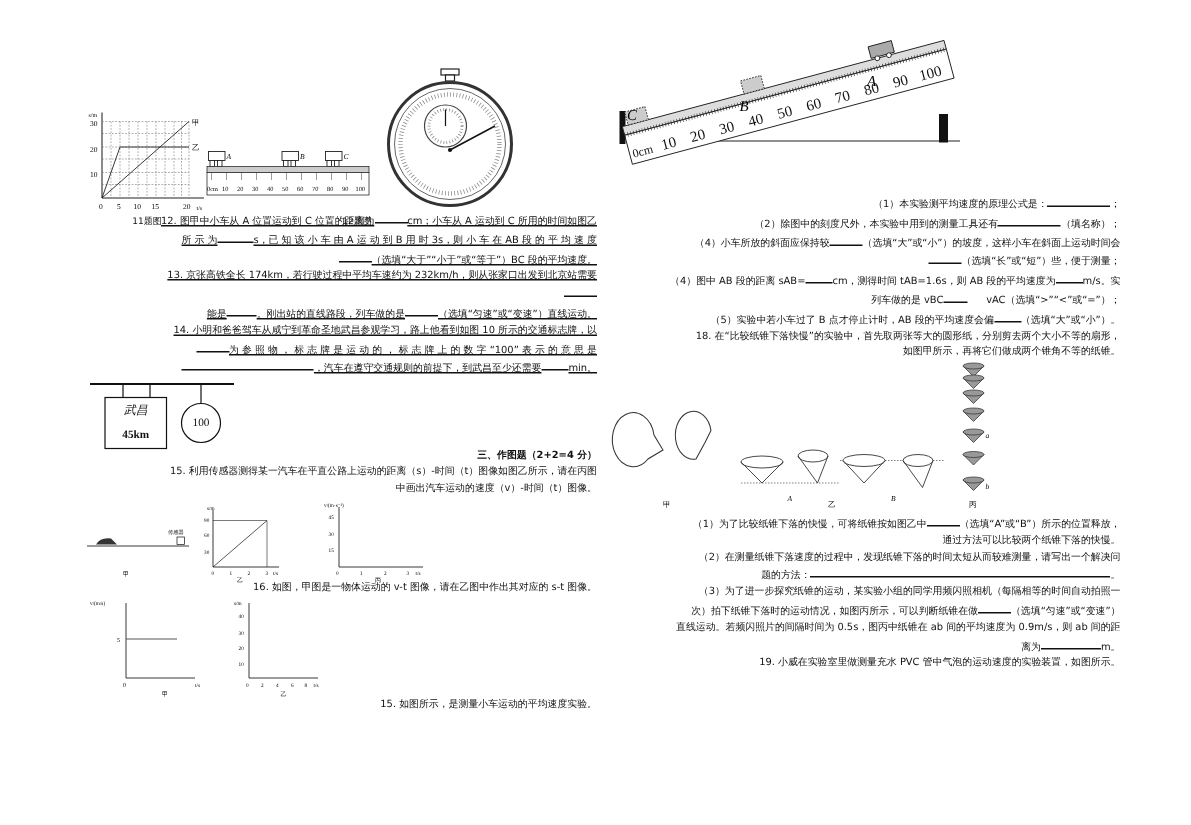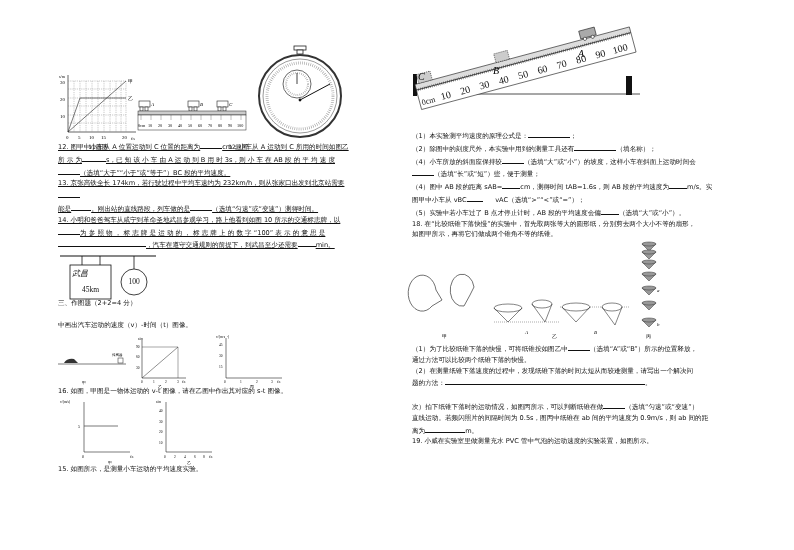--- a/index.html
+++ b/index.html
@@ -1,23 +1,23 @@
 <!DOCTYPE html>
 <html><head>
 <meta charset="utf-8">
 <style>
   html,body{margin:0;padding:0;background:#fff;}
   body{width:794px;height:550px;position:relative;overflow:hidden;font-family:"DejaVu Sans","Liberation Sans",sans-serif;color:#111;}
   .page{position:absolute;left:0;top:0;width:794px;height:550px;}
   .col{position:absolute;font-size:6.6px;line-height:10.8px;}
   .col-left{left:58px;top:140px;width:340px;text-decoration:underline;}
   .col-right{left:412px;top:129px;width:335px;}
-  p{margin:0;}
+  p{margin:0;text-align:right;}
   .blank{display:inline-block;border-bottom:0.8px solid #111;height:8px;vertical-align:baseline;}
-  .sec{font-weight:normal;}
+  .sec{font-weight:bold;}
   .cap{position:absolute;font-size:6px;text-align:center;}
   svg{position:absolute;overflow:visible;}
   svg text{font-family:"Liberation Serif","DejaVu Serif",serif;}
 </style>
 </head>
 <body>
 
 <div class="page">
 
   <svg style="left:58px;top:72px;" width="80" height="70" viewBox="0 0 80 70">
@@ -153,45 +153,45 @@
 
   <div class="col col-left">
     <p>
       <span>12. 图甲中小车从 A 位置运动到 C 位置的距离为</span><span class="blank" style="width:22px"></span><span>cm；小车从 A 运动到 C 所用的时间如图乙</span><br>
       <span>所 示 为</span><span class="blank" style="width:24px"></span><span>s，已 知 该 小 车 由 A 运 动 到 B 用 时 3s，则 小 车 在 AB 段 的 平 均 速 度</span><br>
       <span class="blank" style="width:22px"></span><span>（选填“大于”“小于”或“等于”）BC 段的平均速度。</span>
     </p>
     <p>
       <span>13. 京张高铁全长 174km，若行驶过程中平均车速约为 232km/h，则从张家口出发到北京站需要</span><br>
       <span class="blank" style="width:22px"></span><br>
-      <span>能是</span><span class="blank" style="width:20px"></span><span>。刚出站的直线路段，列车做的是</span><span class="blank" style="width:22px"></span><span>（选填“匀速”或“变速”）测得时间。</span>
+      <span>能是</span><span class="blank" style="width:20px"></span><span>。刚出站的直线路段，列车做的是</span><span class="blank" style="width:22px"></span><span>（选填“匀速”或“变速”）直线运动。</span>
     </p>
     <p>
       <span>14. 小明和爸爸驾车从咸宁到革命圣地武昌参观学习，路上他看到如图 10 所示的交通标志牌，以</span><br>
       <span class="blank" style="width:22px"></span><span>为 参 照 物 ， 标 志 牌 是 运 动 的 ， 标 志 牌 上 的 数 字 “100” 表 示 的 意 思 是</span><br>
       <span class="blank" style="width:88px"></span><span>，汽车在遵守交通规则的前提下，到武昌至少还需要</span><span class="blank" style="width:18px"></span><span>min。</span>
     </p>
   </div>
 
   <svg style="left:60px;top:255px;" width="100" height="46" viewBox="0 0 100 46">
     <line x1="0" y1="1" x2="96" y2="1" stroke="#111" stroke-width="1.2"></line>
     <line x1="22" y1="1" x2="22" y2="10" stroke="#111" stroke-width="0.8"></line>
     <line x1="40" y1="1" x2="40" y2="10" stroke="#111" stroke-width="0.8"></line>
     <line x1="74" y1="1" x2="74" y2="14" stroke="#111" stroke-width="0.8"></line>
     <rect x="10" y="10" width="41" height="34" fill="#fff" stroke="#111" stroke-width="0.8"></rect>
     <circle cx="74" cy="27" r="13" fill="#fff" stroke="#111" stroke-width="0.8"></circle>
   </svg>
-  <div style="position:absolute;left:72px;top:268px;width:37px;font-size:8px;font-family:'Liberation Serif',serif;font-style:italic;">武昌</div>
-  <div style="position:absolute;left:72px;top:285px;width:37px;text-align:center;font-size:7.5px;font-family:'Liberation Serif',serif;">45km</div>
+  <div style="position:absolute;left:72px;top:268px;width:37px;text-align:center;font-size:8px;font-family:'Liberation Serif',serif;font-style:italic;">武昌</div>
+  <div style="position:absolute;left:72px;top:285px;width:37px;text-align:center;font-size:7.5px;font-family:'Liberation Serif',serif;font-weight:bold;">45km</div>
   <div style="position:absolute;left:122px;top:277px;width:24px;text-align:center;font-size:7.5px;font-family:'Liberation Serif',serif;">100</div>
 
   <div class="col" style="left:58px;top:298px;width:340px;">
     <p class="sec">三、作图题（2+2=4 分）</p>
     <p>
-      <br>
+      <span>15. 利用传感器测得某一汽车在平直公路上运动的距离（s）-时间（t）图像如图乙所示，请在丙图</span><br>
       <span>中画出汽车运动的速度（v）-时间（t）图像。</span>
     </p>
   </div>
 
   <svg style="left:58px;top:336px;" width="240" height="52" viewBox="0 0 240 52">
 
     <line x1="0" y1="28" x2="68" y2="28" stroke="#222" stroke-width="0.6"></line>
     <path d="M6 27 q3 -5 10 -4 l4 4 z" fill="#333"></path>
     <rect x="60" y="22" width="5" height="5" fill="#fff" stroke="#222" stroke-width="0.5"></rect>
     <text x="54" y="20" font-size="3.5">传感器</text>
@@ -259,21 +259,21 @@
     <p>15. 如图所示，是测量小车运动的平均速度实验。</p>
   </div>
 
   <div class="col col-right">
     <p>
       <span>（1）本实验测平均速度的原理公式是：</span><span class="blank" style="width:42px"></span>；<br>
       <span>（2）除图中的刻度尺外，本实验中用到的测量工具还有</span><span class="blank" style="width:42px"></span><span>（填名称）；</span><br>
       <span>（4）小车所放的斜面应保持较</span><span class="blank" style="width:22px"></span><span>（选填“大”或“小”）的坡度，这样小车在斜面上运动时间会</span><br>
       <span class="blank" style="width:22px"></span><span>（选填“长”或“短”）些，便于测量；</span><br>
       <span>（4）图中 AB 段的距离 sAB=</span><span class="blank" style="width:18px"></span><span>cm，测得时间 tAB=1.6s，则 AB 段的平均速度为</span><span class="blank" style="width:18px"></span><span>m/s。实</span><br>
-      <span>图甲中小车从 vBC</span><span class="blank" style="width:16px"></span>&nbsp;&nbsp;&nbsp;&nbsp;&nbsp;&nbsp;<span>vAC（选填“&gt;”“&lt;”或“=”）；</span><br>
+      <span>列车做的是 vBC</span><span class="blank" style="width:16px"></span>&nbsp;&nbsp;&nbsp;&nbsp;&nbsp;&nbsp;<span>vAC（选填“&gt;”“&lt;”或“=”）；</span><br>
       <span>（5）实验中若小车过了 B 点才停止计时，AB 段的平均速度会偏</span><span class="blank" style="width:18px"></span><span>（选填“大”或“小”）。</span>
     </p>
     <p>
       <span>18. 在“比较纸锥下落快慢”的实验中，首先取两张等大的圆形纸，分别剪去两个大小不等的扇形，</span><br>
       <span>如图甲所示，再将它们做成两个锥角不等的纸锥。</span>
     </p>
   </div>
 
   <svg style="left:412px;top:240px;" width="250" height="100" viewBox="0 0 250 100">
     <path d="M30 60 L20 66 A14 18 0 1 1 24 50 Z" fill="#fff" stroke="#333" stroke-width="0.7" transform="translate(0,0)"></path>
@@ -312,21 +312,21 @@
     <text x="245" y="86" font-size="5" font-style="italic">b</text>
     <text x="234" y="98" font-size="5">丙</text>
   </svg>
 
   <div class="col" style="left:412px;top:342px;width:335px;">
     <p>
       <span>（1）为了比较纸锥下落的快慢，可将纸锥按如图乙中</span><span class="blank" style="width:22px"></span><span>（选填“A”或“B”）所示的位置释放，</span><br>
       <span>通过方法可以比较两个纸锥下落的快慢。</span><br>
       <span>（2）在测量纸锥下落速度的过程中，发现纸锥下落的时间太短从而较难测量，请写出一个解决问</span><br>
       <span>题的方法：</span><span class="blank" style="width:200px"></span>。<br>
-      <br>
+      <span>（3）为了进一步探究纸锥的运动，某实验小组的同学用频闪照相机（每隔相等的时间自动拍照一</span><br>
       <span>次）拍下纸锥下落时的运动情况，如图丙所示，可以判断纸锥在做</span><span class="blank" style="width:22px"></span><span>（选填“匀速”或“变速”）</span><br>
       <span>直线运动。若频闪照片的间隔时间为 0.5s，图丙中纸锥在 ab 间的平均速度为 0.9m/s，则 ab 间的距</span><br>
       <span>离为</span><span class="blank" style="width:40px"></span><span>m。</span>
     </p>
     <p>19. 小威在实验室里做测量充水 PVC 管中气泡的运动速度的实验装置，如图所示。</p>
   </div>
 
 </div>
 
 </body></html>

